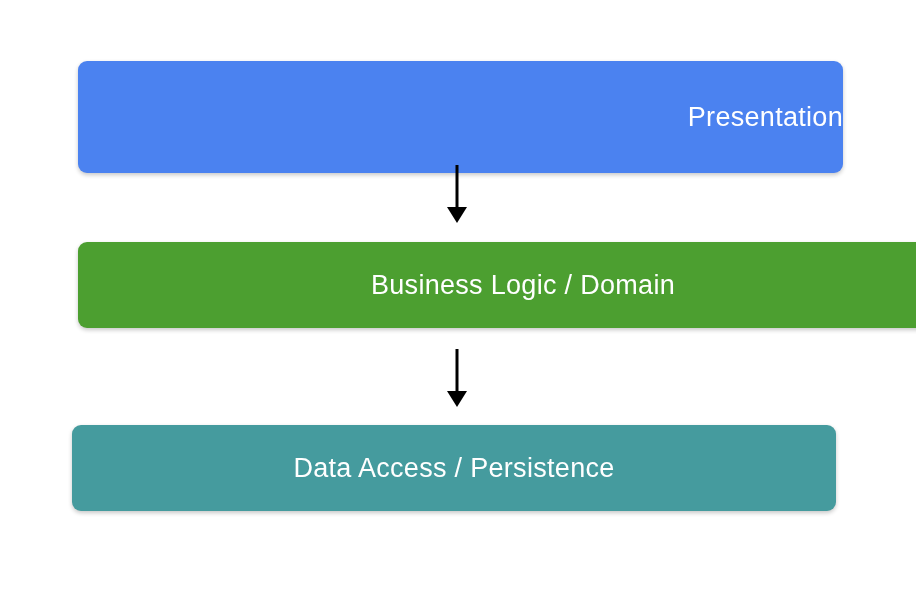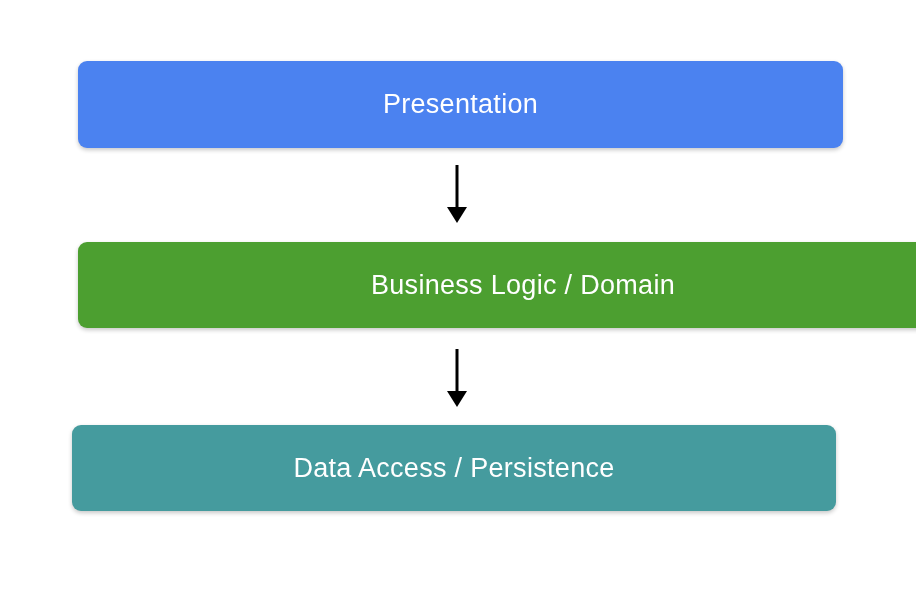--- a/index.html
+++ b/index.html
@@ -23,21 +23,21 @@
     justify-content: center;
     box-shadow: 0 2px 4px rgba(0,0,0,0.22);
   }
   .layer .label {
     color: #ffffff;
     font-size: 27px;
     font-weight: 500;
     letter-spacing: 0.3px;
     white-space: nowrap;
   }
-  #layer-0 { left: 78px; top: 61px;  width: 765px; height: 87px; }
+  #layer-0 { left: 78px; top: 61px;  width: 765px; height: 112px; justify-content: flex-end; }
   #layer-1 { left: 78px; top: 242px; width: 890px; height: 86px; }
   #layer-2 { left: 72px; top: 425px; width: 764px; height: 86px; }
   .arrow {
     position: absolute;
     display: block;
   }
   #arrow-0 { left: 445px; top: 164px; }
   #arrow-1 { left: 445px; top: 348px; }
 </style>
 </head>

